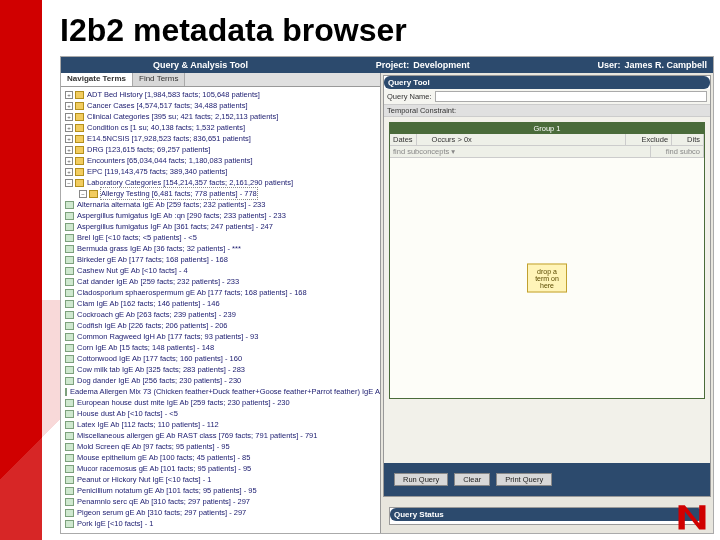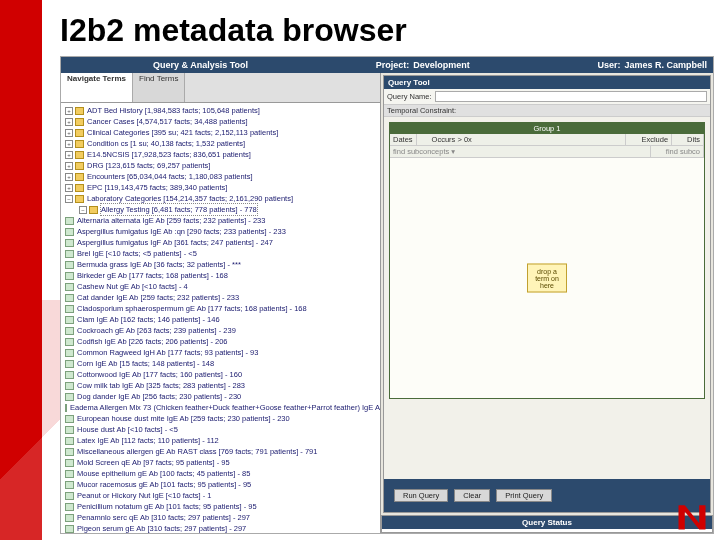--- a/index.html
+++ b/index.html
@@ -8,48 +8,48 @@
   .red-diag { position: absolute; left: 0; top: 300px; width: 120px; height: 240px; background: linear-gradient(135deg, #d00000 50%, #fff 50%); opacity: .15; }
   .title { position: absolute; left: 60px; top: 12px; font-size: 32px; font-weight: bold; color: #000; }
   .app { position: absolute; left: 60px; top: 56px; right: 6px; bottom: 6px; border: 1px solid #aaa; background: #f6f5f0; display: flex; flex-direction: column; font-size: 8px; color: #333; }
   .titlebar { background: #2c4a6d; color: #fff; padding: 2px 6px; display: flex; align-items: center; font-size: 9px; font-weight: bold; height: 16px; }
   .titlebar .brand { font-style: italic; margin-right: 8px; margin-top: 45px; }
   .titlebar .spacer { flex: 1; }
   .titlebar span { margin-left: 30px; }
   .main { flex: 1; display: flex; overflow: hidden; }
   .left { width: 320px; border-right: 1px solid #999; display: flex; flex-direction: column; background: #fff; }
   .right { flex: 1; display: flex; flex-direction: column; background: #e8e6de; }
-  .tabrow { display: flex; background: #e0e0e0; border-bottom: 1px solid #999; height: 30px; }
+  .tabrow { display: flex; background: #e0e0e0; border-bottom: 1px solid #999; height: 14px; }
   .tab { padding: 1px 6px; border-right: 1px solid #aaa; font-size: 8px; background: #d8d8d8; }
   .tab.active { background: #fff; font-weight: bold; }
   .tree { flex: 1; overflow: hidden; padding: 2px 2px; }
   .node { white-space: nowrap; line-height: 11px; display: flex; align-items: center; font-size: 7.5px; color: #0b3d91; }
   .node .tog { width: 8px; height: 8px; border: 1px solid #888; margin-right: 2px; font-size: 6px; line-height: 6px; text-align: center; color: #555; background: #fff; }
   .node .ic { width: 9px; height: 8px; background: #f2cc60; border: 1px solid #b38f1c; margin-right: 3px; }
   .node .ic.leaf { background: #cfe8cf; border-color: #7ca07c; }
   .node .txt { color: #1a1a6e; }
   .node.sel .txt { background: #fff; outline: 1px dotted #888; }
   .node.leaf { padding-left: 2px; }
   .indent0 { padding-left: 2px; }
   .indent1 { padding-left: 16px; }
   .indent2 { padding-left: 30px; }
   .panel { border: 1px solid #999; background: #fff; margin: 2px; }
-  .panel-h { background: #2c4a6d; color: #fff; font-size: 8px; font-weight: bold; padding: 2px 4px; }
+  .panel-h { background: #2c4a6d; color: #fff; font-size: 8px; font-weight: bold; padding: 2px 4px; border-radius: 6px; }
   .panel-sub { background: #e0e0e0; font-size: 7.5px; padding: 1px 3px; border-bottom: 1px solid #ccc; }
   .qname { display: flex; align-items: center; padding: 2px 3px; font-size: 7.5px; background: #f5f5f0; border-bottom: 1px solid #ccc; justify-content: flex-end; }
   .qname input { flex: 1; margin-left: 3px; font-size: 7.5px; border: 1px solid #aaa; height: 11px; padding-left: 2px; }
   .group-box { margin: 3px; border: 1px solid #4a6b3a; }
   .group-h { background: #4a6b3a; color: #fff; font-size: 7.5px; padding: 1px 4px; text-align: center; }
   .group-row { display: flex; font-size: 7.5px; background: #eef0e8; border-bottom: 1px solid #ccc; gap: 12px; }
   .group-row > div { padding: 1px 3px; border-right: 1px solid #ccc; }
   .drop-area { height: 240px; background: #fdfdf8; position: relative; }
   .drop-hint { position: absolute; left: 50%; top: 50%; transform: translate(-50%,-50%); background: #fff4b8; border: 1px solid #c0a030; font-size: 7px; padding: 3px 4px; text-align: center; width: 40px; color: #5a4a00; }
   .btnrow { display: flex; background: #2c4a6d; padding: 10px; gap: 6px; }
   .btn { background: #d8d8d8; border: 1px solid #888; font-size: 7.5px; padding: 1px 8px; color: #222; }
-  .qstatus { margin: 0; text-align: center; }
+  .qstatus { margin: 8px; }
   .logo-n { position: absolute; right: 10px; bottom: 6px; width: 36px; height: 36px; }
   .logo-n svg { width: 100%; height: 100%; }
 </style>
 </head>
 <body>
 
 <div class="red-band"></div>
 <div class="red-diag"></div>
 <div class="title">I2b2 metadata browser</div>
 

